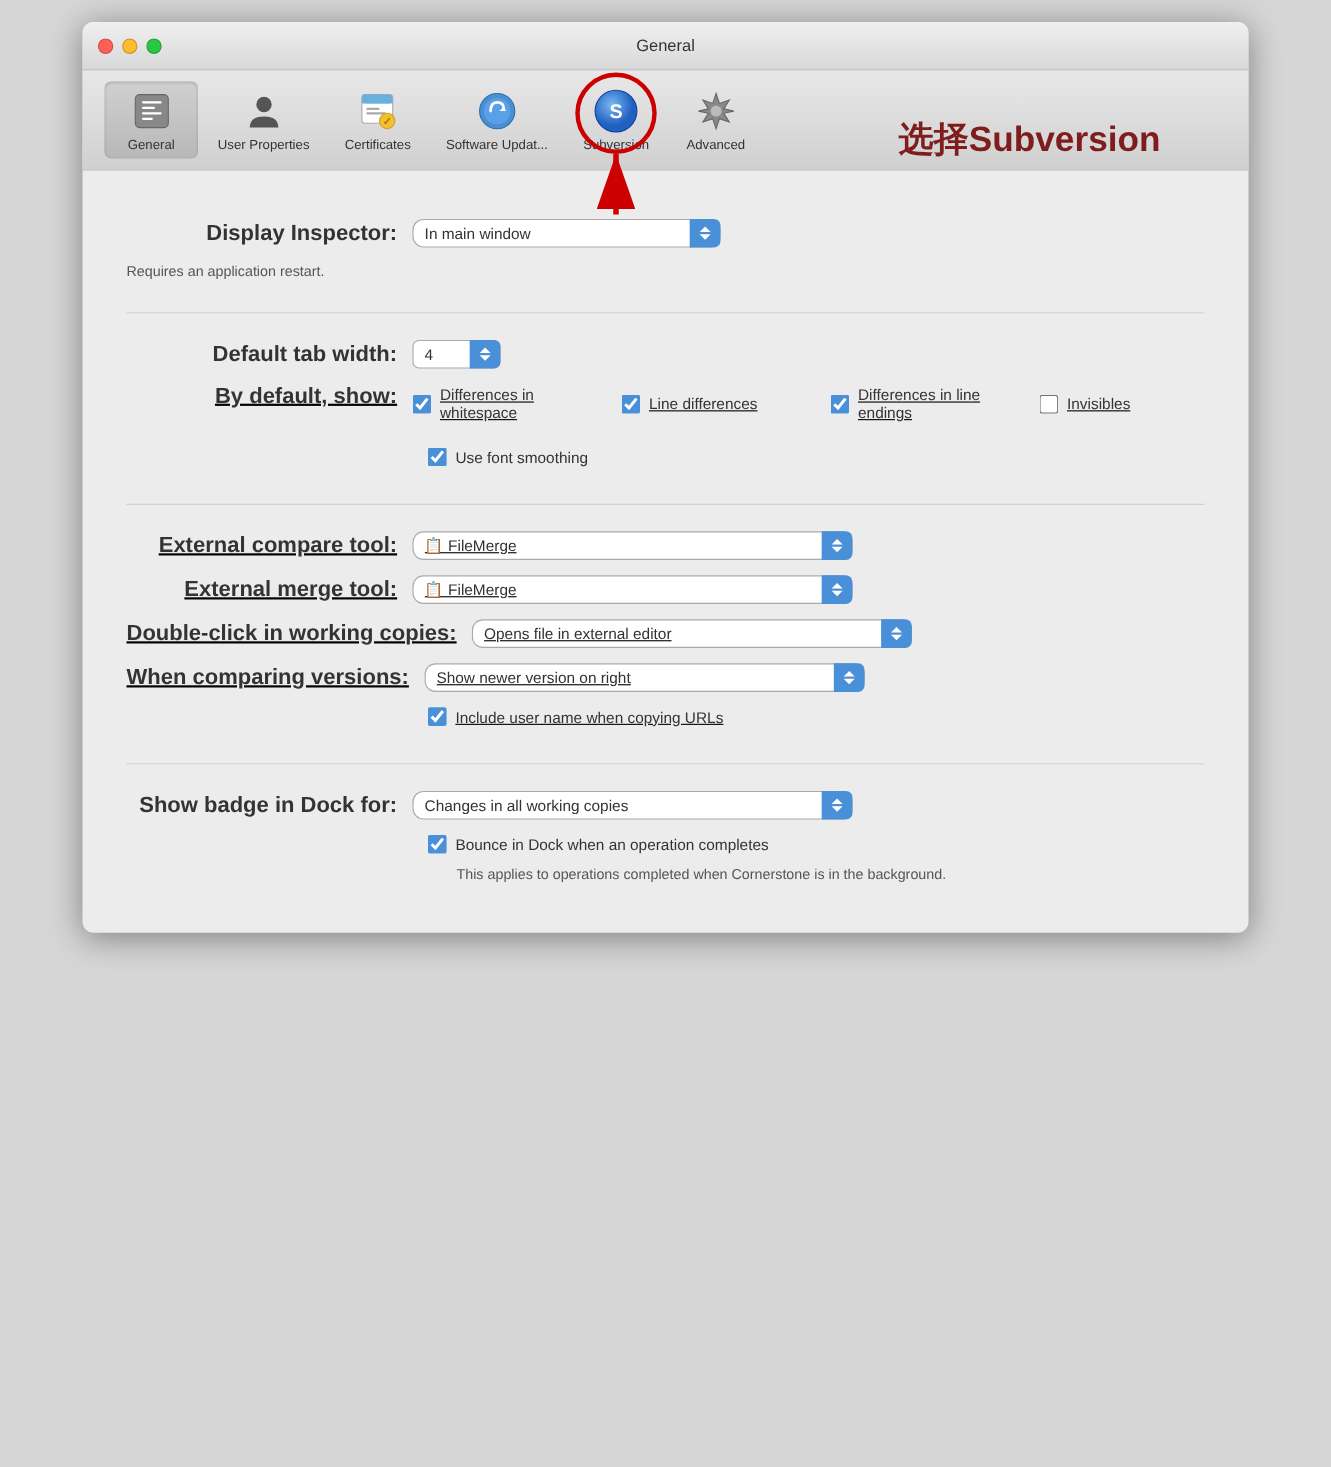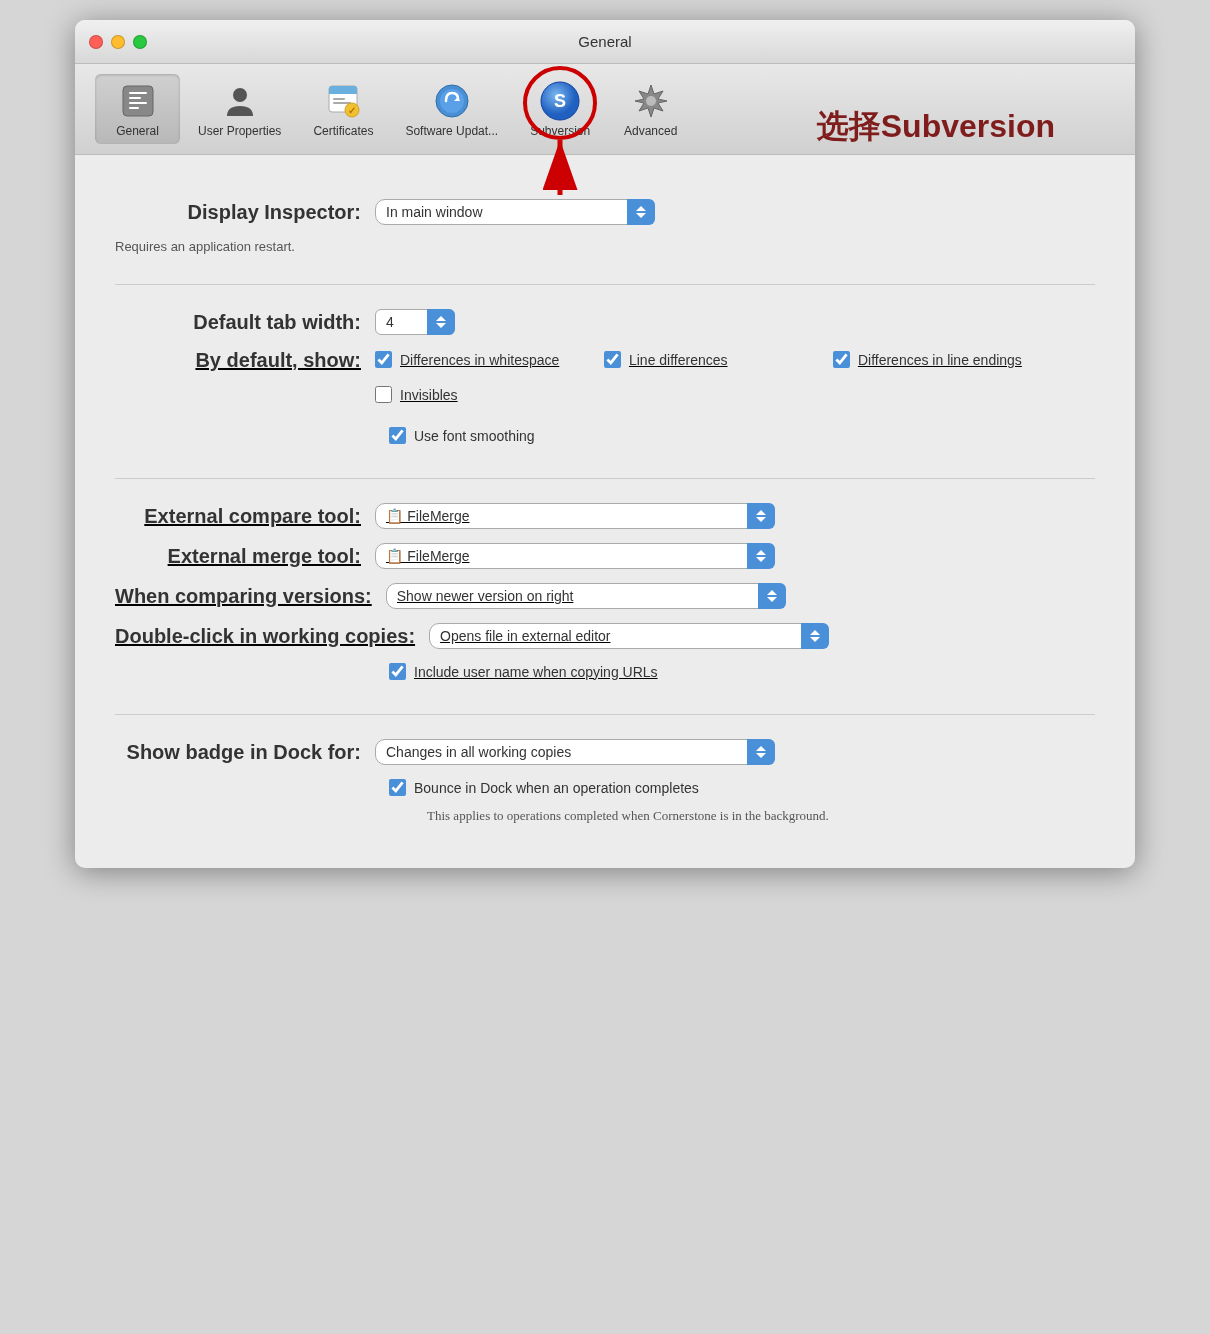--- a/index.html
+++ b/index.html
@@ -186,21 +186,21 @@
       display: flex;
       align-items: center;
       gap: 8px;
       margin-bottom: 10px;
     }
     .checkbox-group {
       margin-left: 274px;
     }
     .checkbox-grid {
       display: grid;
-      grid-template-columns: 1fr 1fr 1fr;
+      grid-template-columns: 1fr 1fr 1fr 1fr;
       gap: 8px 40px;
     }
     .mac-checkbox {
       width: 17px;
       height: 17px;
       accent-color: #4a90d9;
       cursor: pointer;
       flex-shrink: 0;
     }
     .checkbox-label {
@@ -436,47 +436,47 @@
             <option>📋 FileMerge</option>
           </select>
           <div class="chevron-btn">
             <div class="chevron-up"></div>
             <div class="chevron-down"></div>
           </div>
         </div>
       </div>
 
       <div class="form-row">
+        <span class="form-label">Double-click in working copies:</span>
+        <div class="select-wrapper">
+          <select class="mac-select mac-select-wide">
+            <option>Opens file in external editor</option>
+            <option>Opens file in Cornerstone</option>
+          </select>
+          <div class="chevron-btn">
+            <div class="chevron-up"></div>
+            <div class="chevron-down"></div>
+          </div>
+        </div>
+      </div>
+
+      <div class="form-row">
         <span class="form-label">When comparing versions:</span>
         <div class="select-wrapper">
           <select class="mac-select mac-select-wide">
             <option>Show newer version on right</option>
             <option>Show older version on right</option>
           </select>
           <div class="chevron-btn">
             <div class="chevron-up"></div>
             <div class="chevron-down"></div>
           </div>
         </div>
       </div>
 
-      <div class="form-row">
-        <span class="form-label">Double-click in working copies:</span>
-        <div class="select-wrapper">
-          <select class="mac-select mac-select-wide">
-            <option>Opens file in external editor</option>
-            <option>Opens file in Cornerstone</option>
-          </select>
-          <div class="chevron-btn">
-            <div class="chevron-up"></div>
-            <div class="chevron-down"></div>
-          </div>
-        </div>
-      </div>
-
       <div class="checkbox-group">
         <div class="checkbox-row">
           <input type="checkbox" class="mac-checkbox" checked="" style="">
           <span class="checkbox-label">Include user name when copying URLs</span>
         </div>
       </div>
     </div>
 
     <div class="section" style="padding-top:24px; padding-bottom:24px;">
 
@@ -493,19 +493,19 @@
           </div>
         </div>
       </div>
 
       <div class="checkbox-group">
         <div class="checkbox-row">
           <input type="checkbox" class="mac-checkbox" checked="" style="">
           <span class="checkbox-label">Bounce in Dock when an operation completes</span>
         </div>
         <div style="margin-left:26px; margin-top:4px;">
-          <span class="form-hint" style="margin-left:12px;font-family:Liberation Serif, serif;">This applies to operations completed when Cornerstone is in the background.</span>
+          <span class="form-hint" style="margin-left:0;">This applies to operations completed when Cornerstone is in the background.</span>
         </div>
       </div>
     </div>
 
   </div>
 </div>
 
 </body></html>

